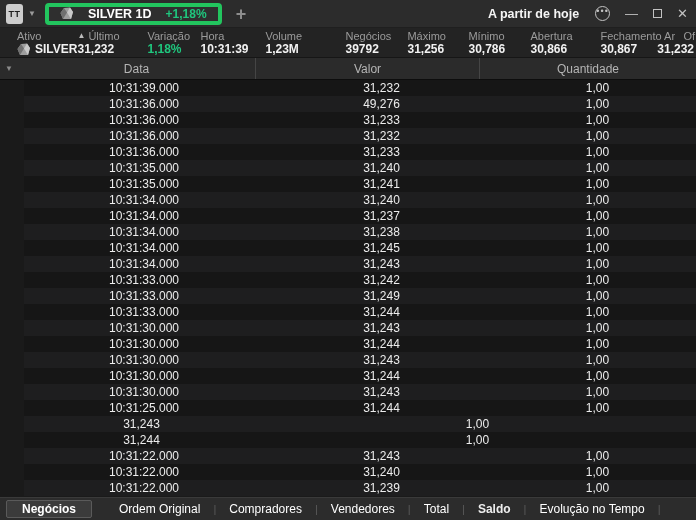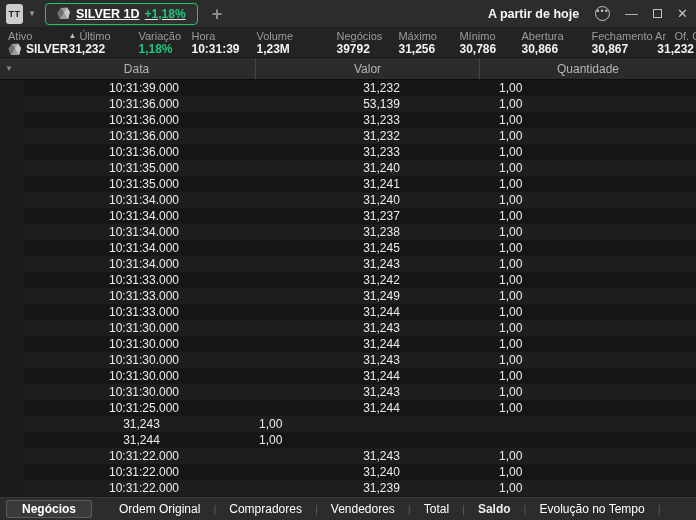--- a/index.html
+++ b/index.html
@@ -19,23 +19,23 @@
     border-bottom:1px solid #1f1f1f;
   }
   .tt-badge {
     width:17px; height:20px; background:#cdcdcd; border-radius:3px;
     color:#1f1f1f; font-weight:bold; font-size:9px;
     display:flex; align-items:center; justify-content:center; letter-spacing:.5px;
     cursor:default;
   }
   .chev { color:#9a9a9a; font-size:8px; margin:0 2px 0 1px; }
   .inst-tab {
-    display:flex; align-items:center; gap:5px;
-    border:1px solid #22c55e; border-radius:4px;
-    padding:2px 11px; height:22px; margin-left:3px; background:#2f2f2f;text-decoration:underline;
+    display:flex; align-items:center; gap:14px;
+    border:4px solid #22c55e; border-radius:4px;
+    padding:2px 11px; height:22px; margin-left:3px; background:#2f2f2f;
   }
   .inst-symbol { font-weight:bold; font-size:12.5px; color:#ffffff; }
   .inst-change { font-weight:bold; font-size:12px; }
   .add-btn { color:#8d8d8d; font-size:18px; font-weight:bold; margin-left:10px; line-height:18px; }
   .period { margin-left:auto; font-weight:bold; font-size:12.5px; color:#f5f5f5; }
   .winctl { display:flex; align-items:center; gap:15px; margin-left:12px; color:#cfcfcf; }
   .dots-circle {
     width:15px; height:15px; border:1px solid #c2c2c2; border-radius:50%;
     display:flex; align-items:center; justify-content:center;
     font-size:9px; line-height:9px; letter-spacing:1px; color:#c2c2c2; padding-bottom:4px;
@@ -72,21 +72,21 @@
   .th-valor { width:225px; flex:0 0 225px; border-left:1px solid #454545; border-right:1px solid #454545; }
   .th-qty { flex:1 1 auto; }
 
   
   .rows { flex:1 1 auto; overflow:hidden;padding-left:24px; }
   .trow { height:16px; display:flex; align-items:center; font-size:12px; color:#ededed; }
   .trow:nth-child(odd)  { background:#161616; }
   .trow:nth-child(even) { background:#1e1e1f; }
   .c-data { width:240px; flex:0 0 240px; text-align:center; }
   .c-valor { width:235px; flex:0 0 235px; text-align:center; }
-  .c-qty { flex:1 1 auto; }
+  .c-qty { flex:1 1 auto; text-align:center; }
 
   
   .bottombar {
     height:23px; flex:0 0 23px; background:#2c2c2c; border-top:1px solid #3a3a3a;
     display:flex; align-items:center; padding:0 6px; font-size:12px; white-space:nowrap; overflow:hidden;
   }
   .btab { color:#ffffff; padding:0 13px; }
   .btab.active {
     background:#3b3b3b; border:1px solid #5a5a5a; border-radius:2px;
     color:#ffffff; font-weight:bold; padding:1px 15px; margin-right:14px;
@@ -117,21 +117,21 @@
     <span class="period">A partir de hoje</span>
     <div class="winctl">
       <span class="dots-circle">•••</span>
       <span class="glyph-min">—</span>
       <span class="glyph-max"></span>
       <span class="glyph-close">✕</span>
     </div>
   </div>
 
   <div class="summary" id="summary">
-      <div class="scol" style="flex-basis: 54px;">
+      <div class="scol" style="flex-basis: 54px; margin-left: 9px;">
     <span class="slabel">Ativo</span>
     <span class="svalue">
           <svg class="rock" width="14" height="13" viewBox="0 0 14 13">
         <polygon points="4,1 10,0.5 13,5 11,12 3,12 0.5,6" fill="#9e9e9e"></polygon>
         <polygon points="4,1 7,5.5 3,12 0.5,6" fill="#707070"></polygon>
         <polygon points="7,5.5 10,0.5 13,5 11,12" fill="#c9c9c9"></polygon>
       </svg>
           <span>SILVER</span>
         </span>
   </div>
@@ -205,21 +205,21 @@
   </div>
 
   <div class="rows" id="rows">
       <div class="trow">
     <span class="c-data">10:31:39.000</span>
     <span class="c-valor">31,232</span>
     <span class="c-qty">1,00</span>
   </div>
       <div class="trow">
     <span class="c-data">10:31:36.000</span>
-    <span class="c-valor">53,139</span>
+    <span class="c-valor">49,276</span>
     <span class="c-qty">1,00</span>
   </div>
       <div class="trow">
     <span class="c-data">10:31:36.000</span>
     <span class="c-valor">31,233</span>
     <span class="c-qty">1,00</span>
   </div>
       <div class="trow">
     <span class="c-data">10:31:36.000</span>
     <span class="c-valor">31,232</span>

